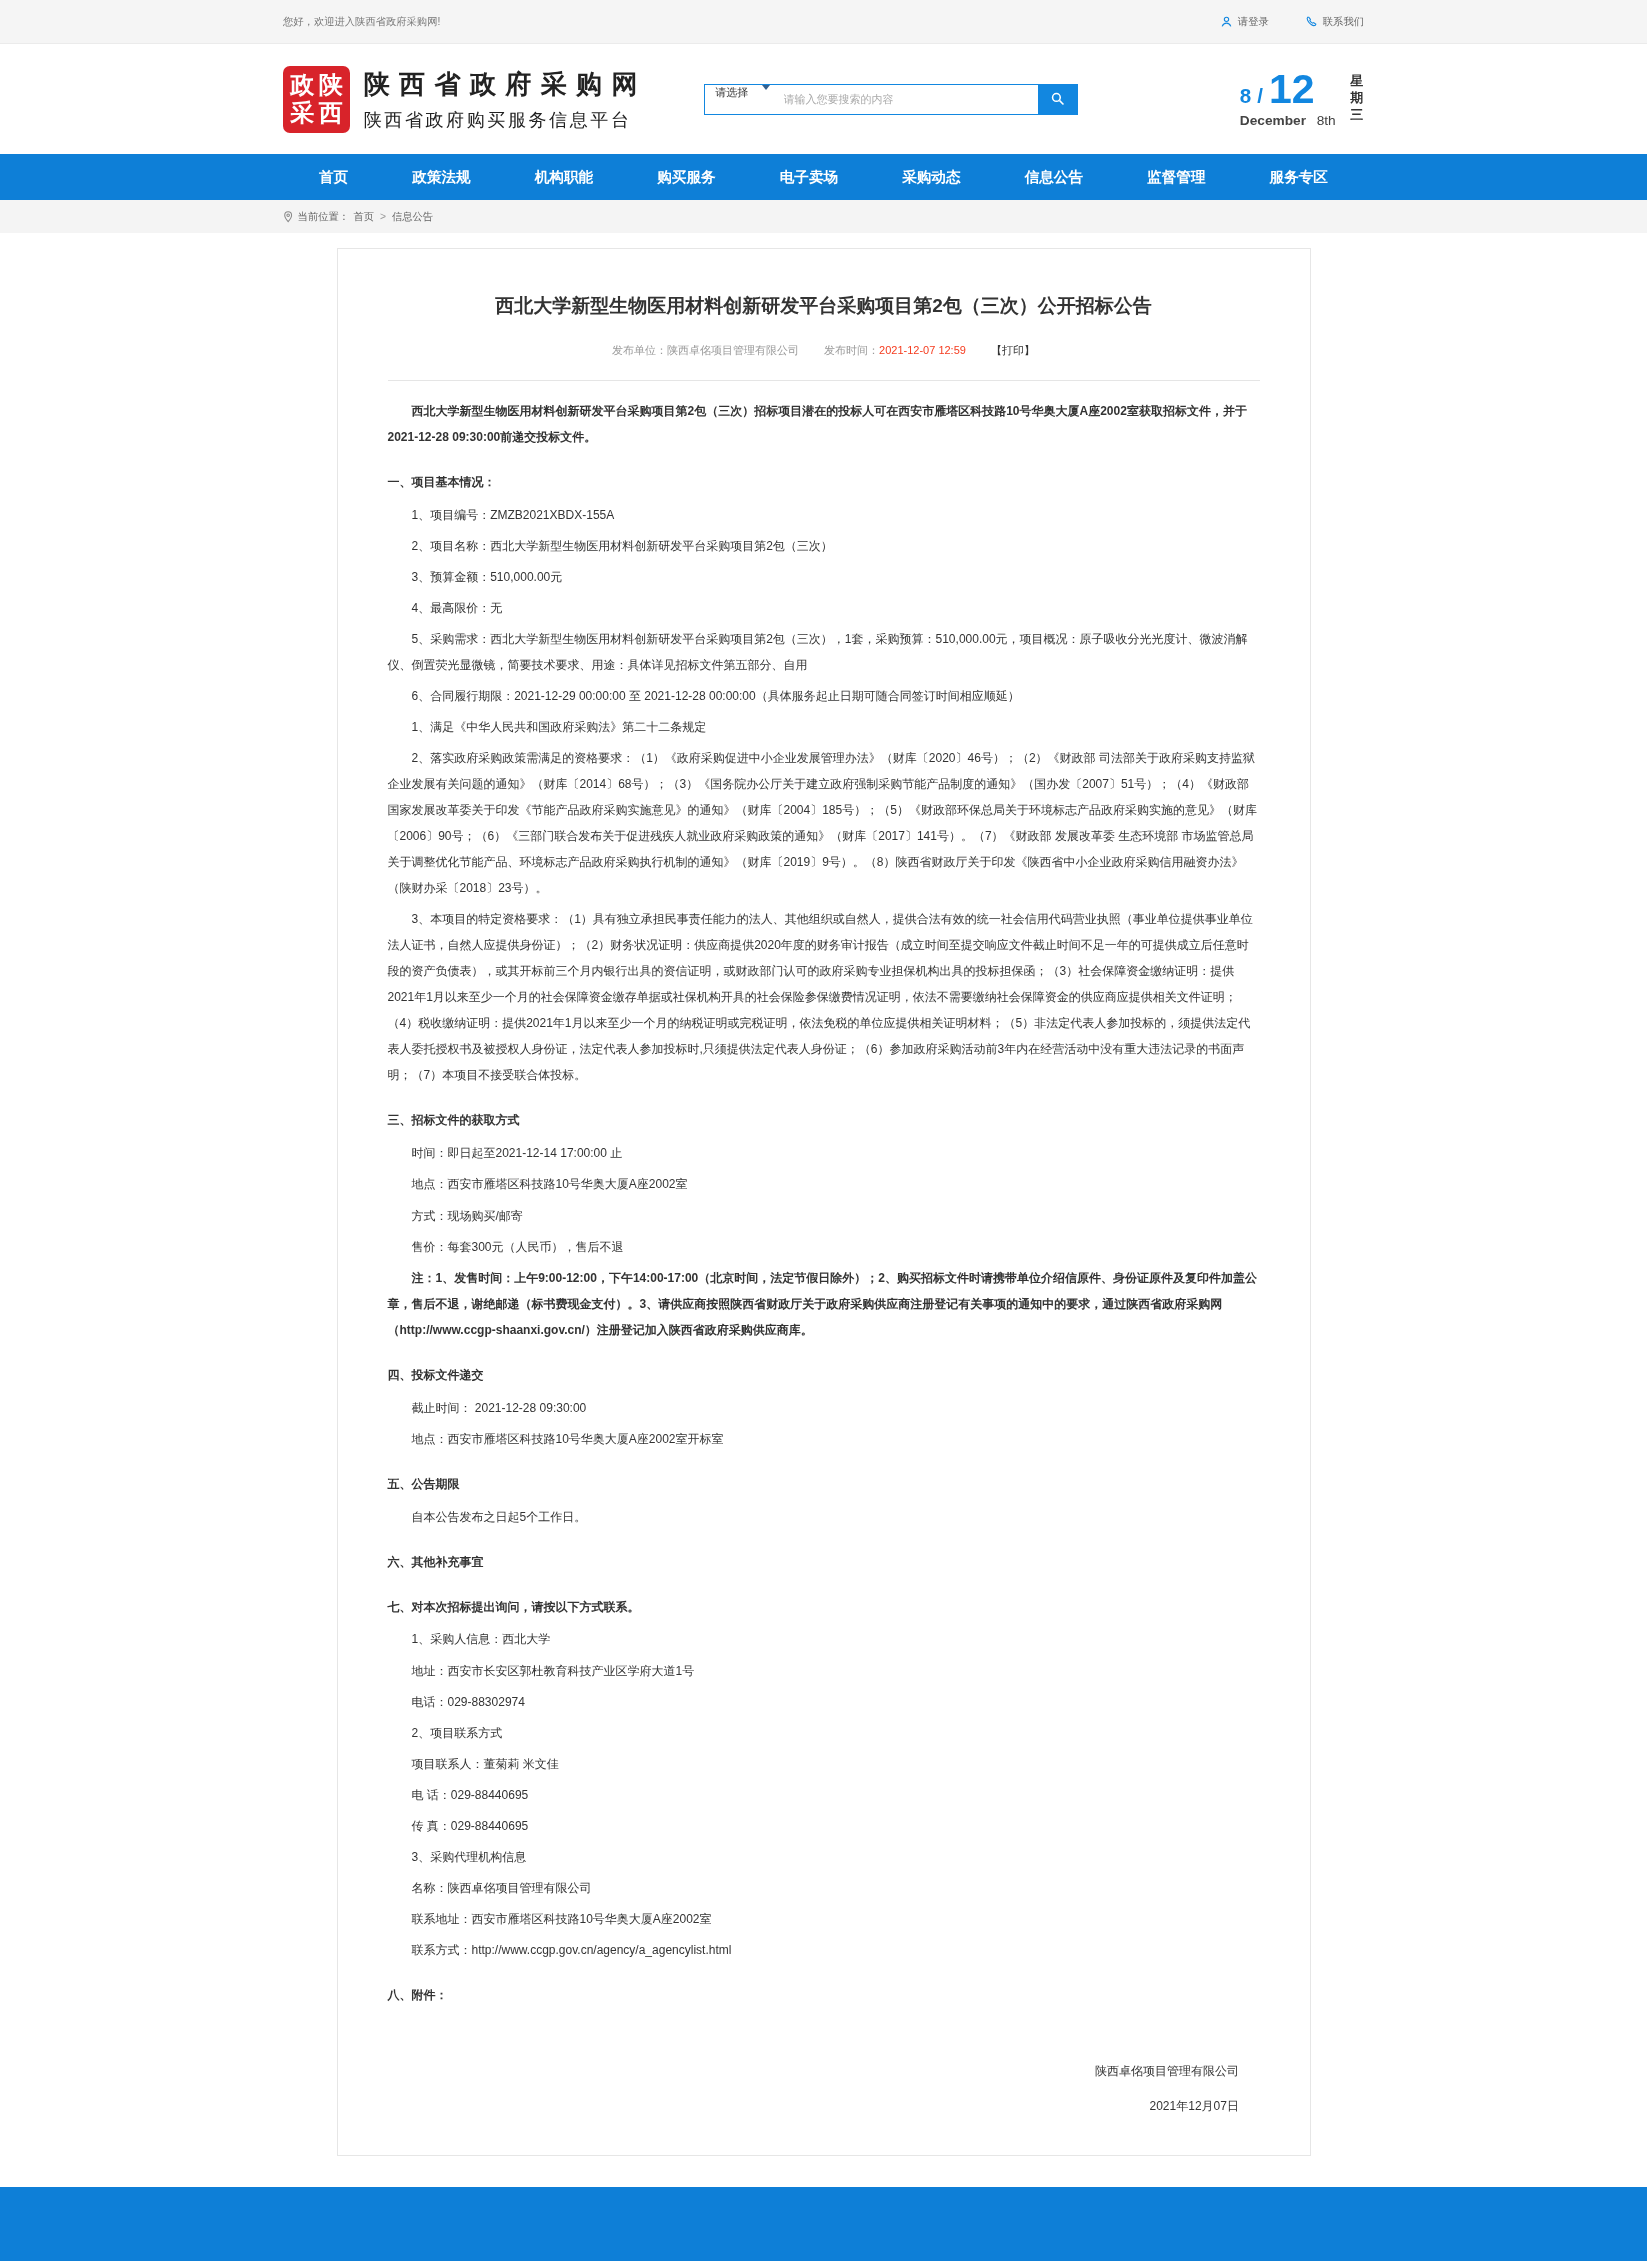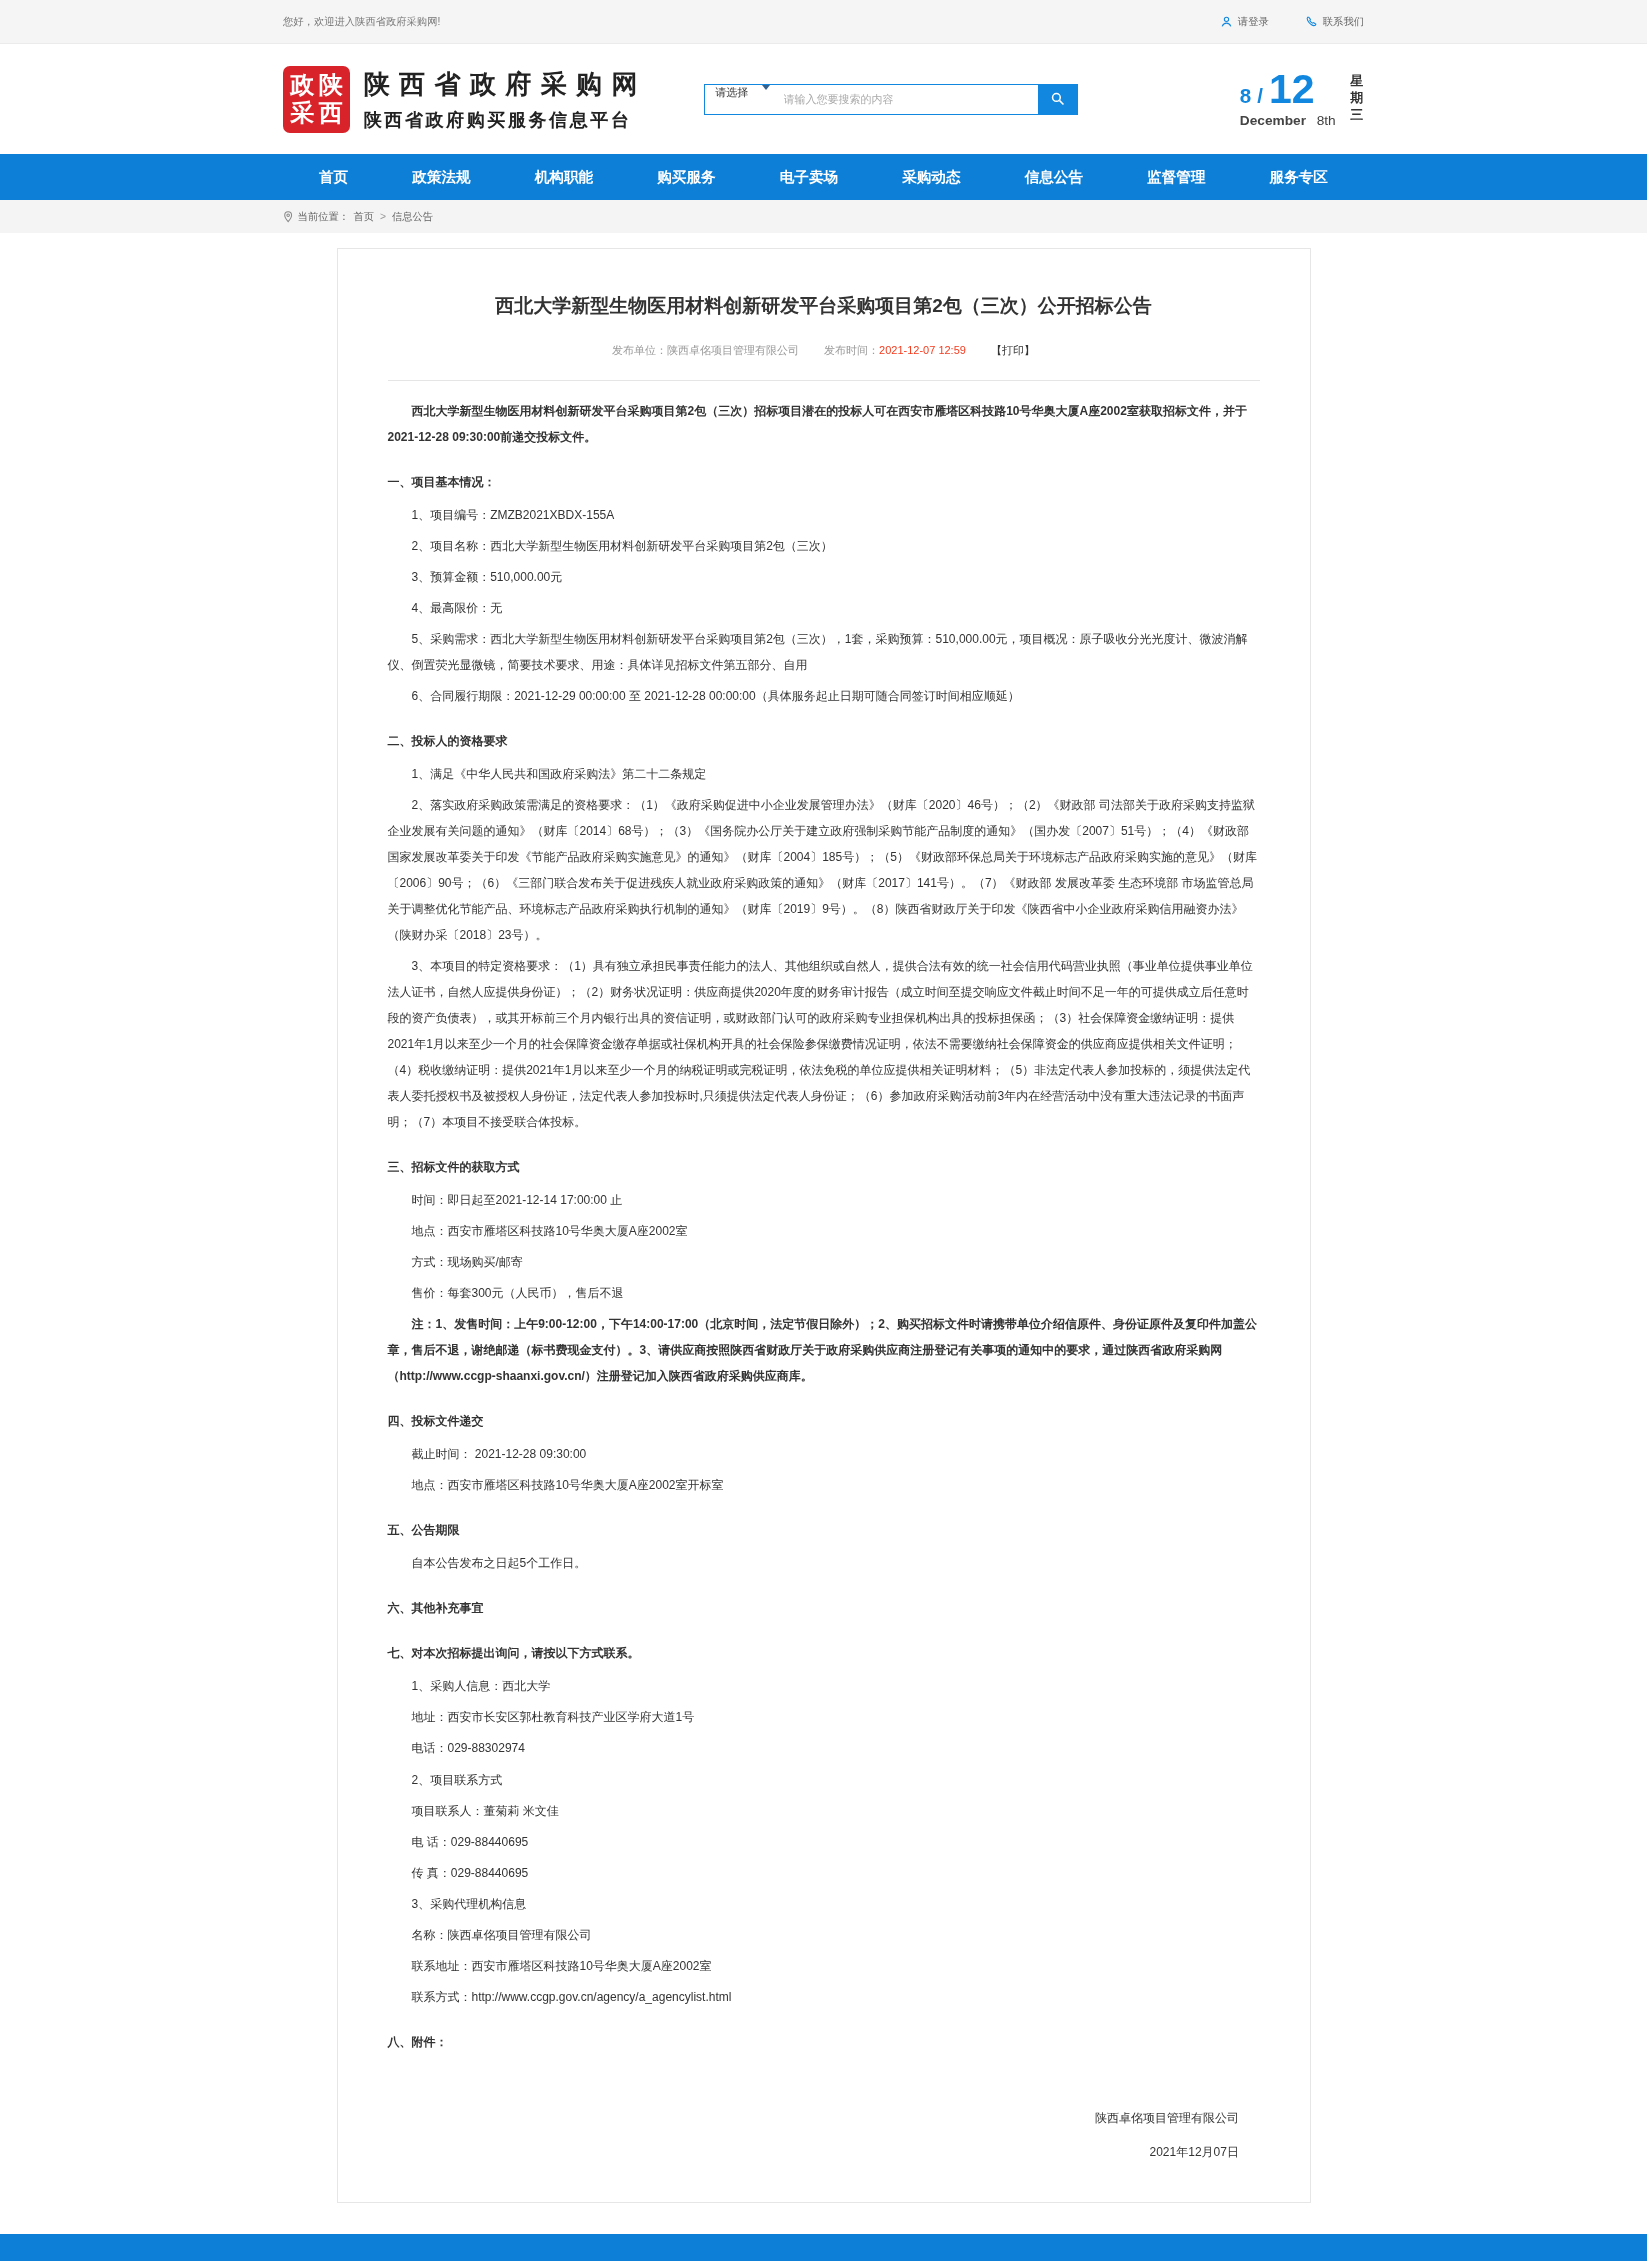--- a/index.html
+++ b/index.html
@@ -23,21 +23,21 @@
   .header { background: #fff; }
   .header .inner { display: flex; align-items: center; height: 110px; }
   .seal {
     width: 67px; height: 67px; background: #d8232a; border-radius: 6.9px;
     display: grid; grid-template-columns: 1fr 1fr; grid-template-rows: 1fr 1fr;
     color: #fff; font-weight: bold; font-size: 24px; line-height: 1;
     align-items: center; justify-items: center; padding: 5.1px; flex: 0 0 auto;
   }
   .titles { margin-left: 13.7px; }
   .site-title { font-size: 26px; font-weight: bold; letter-spacing: 9.4px; color: #222; margin: 0; }
-  .site-subtitle { font-size: 18px; font-weight: bold; letter-spacing: 2.6px; color: #222; margin-top: 6px; }
+  .site-subtitle { font-size: 18px; font-weight: normal; letter-spacing: 2.6px; color: #222; margin-top: 6px; }
 
   .search {
     display: flex; align-items: center; border: 1.7px solid #1287e0;
     height: 31px; width: 374px; margin-left: 57px; background: #fff;
   }
   .search-select { display: flex; align-items: flex-start; gap: 13.7px; padding: 0 10.3px; font-size: 11px; color: #333; cursor: pointer; height: 100%; }
   .caret { width: 0; height: 0; border-left: 4.3px solid transparent; border-right: 4.3px solid transparent; border-top: 5.1px solid #35618f; }
   .search-input { flex: 1; border: none; outline: none; height: 100%; font-size: 11px; color: #333; padding: 0 3.4px; }
   .search-input::placeholder { color: #aaa; }
   .search-btn { width: 39px; height: 100%; background: #1287e0; border: none; display: flex; align-items: center; justify-content: center; cursor: pointer; }
@@ -197,21 +197,20 @@
     <div class="article-body">
 
     <p class="intro">西北大学新型生物医用材料创新研发平台采购项目第2包（三次）招标项目潜在的投标人可在西安市雁塔区科技路10号华奥大厦A座2002室获取招标文件，并于2021-12-28 09:30:00前递交投标文件。</p>
         <p class="heading">一、项目基本情况：</p>
         <p class="item">1、项目编号：ZMZB2021XBDX-155A</p>
         <p class="item">2、项目名称：西北大学新型生物医用材料创新研发平台采购项目第2包（三次）</p>
         <p class="item">3、预算金额：510,000.00元</p>
         <p class="item">4、最高限价：无</p>
         <p class="item">5、采购需求：西北大学新型生物医用材料创新研发平台采购项目第2包（三次），1套，采购预算：510,000.00元，项目概况：原子吸收分光光度计、微波消解仪、倒置荧光显微镜，简要技术要求、用途：具体详见招标文件第五部分、自用</p>
         <p class="item">6、合同履行期限：2021-12-29 00:00:00 至 2021-12-28 00:00:00（具体服务起止日期可随合同签订时间相应顺延）</p>
-        <p class="heading">二、投标人的资格要求</p>
         <p class="item">1、满足《中华人民共和国政府采购法》第二十二条规定</p>
         <p class="item">2、落实政府采购政策需满足的资格要求：（1）《政府采购促进中小企业发展管理办法》（财库〔2020〕46号）；（2）《财政部 司法部关于政府采购支持监狱企业发展有关问题的通知》（财库〔2014〕68号）；（3）《国务院办公厅关于建立政府强制采购节能产品制度的通知》（国办发〔2007〕51号）；（4）《财政部 国家发展改革委关于印发《节能产品政府采购实施意见》的通知》（财库〔2004〕185号）；（5）《财政部环保总局关于环境标志产品政府采购实施的意见》（财库〔2006〕90号；（6）《三部门联合发布关于促进残疾人就业政府采购政策的通知》（财库〔2017〕141号）。（7）《财政部 发展改革委 生态环境部 市场监管总局关于调整优化节能产品、环境标志产品政府采购执行机制的通知》（财库〔2019〕9号）。（8）陕西省财政厅关于印发《陕西省中小企业政府采购信用融资办法》（陕财办采〔2018〕23号）。</p>
         <p class="item">3、本项目的特定资格要求：（1）具有独立承担民事责任能力的法人、其他组织或自然人，提供合法有效的统一社会信用代码营业执照（事业单位提供事业单位法人证书，自然人应提供身份证）；（2）财务状况证明：供应商提供2020年度的财务审计报告（成立时间至提交响应文件截止时间不足一年的可提供成立后任意时段的资产负债表），或其开标前三个月内银行出具的资信证明，或财政部门认可的政府采购专业担保机构出具的投标担保函；（3）社会保障资金缴纳证明：提供2021年1月以来至少一个月的社会保障资金缴存单据或社保机构开具的社会保险参保缴费情况证明，依法不需要缴纳社会保障资金的供应商应提供相关文件证明；（4）税收缴纳证明：提供2021年1月以来至少一个月的纳税证明或完税证明，依法免税的单位应提供相关证明材料；（5）非法定代表人参加投标的，须提供法定代表人委托授权书及被授权人身份证，法定代表人参加投标时,只须提供法定代表人身份证；（6）参加政府采购活动前3年内在经营活动中没有重大违法记录的书面声明；（7）本项目不接受联合体投标。</p>
         <p class="heading">三、招标文件的获取方式</p>
         <p class="item">时间：即日起至2021-12-14 17:00:00 止</p>
         <p class="item">地点：西安市雁塔区科技路10号华奥大厦A座2002室</p>
         <p class="item">方式：现场购买/邮寄</p>
         <p class="item">售价：每套300元（人民币），售后不退</p>
         <p class="item-bold">注：1、发售时间：上午9:00-12:00，下午14:00-17:00（北京时间，法定节假日除外）；2、购买招标文件时请携带单位介绍信原件、身份证原件及复印件加盖公章，售后不退，谢绝邮递（标书费现金支付）。3、请供应商按照陕西省财政厅关于政府采购供应商注册登记有关事项的通知中的要求，通过陕西省政府采购网（http://www.ccgp-shaanxi.gov.cn/）注册登记加入陕西省政府采购供应商库。</p>
         <p class="heading">四、投标文件递交</p>

